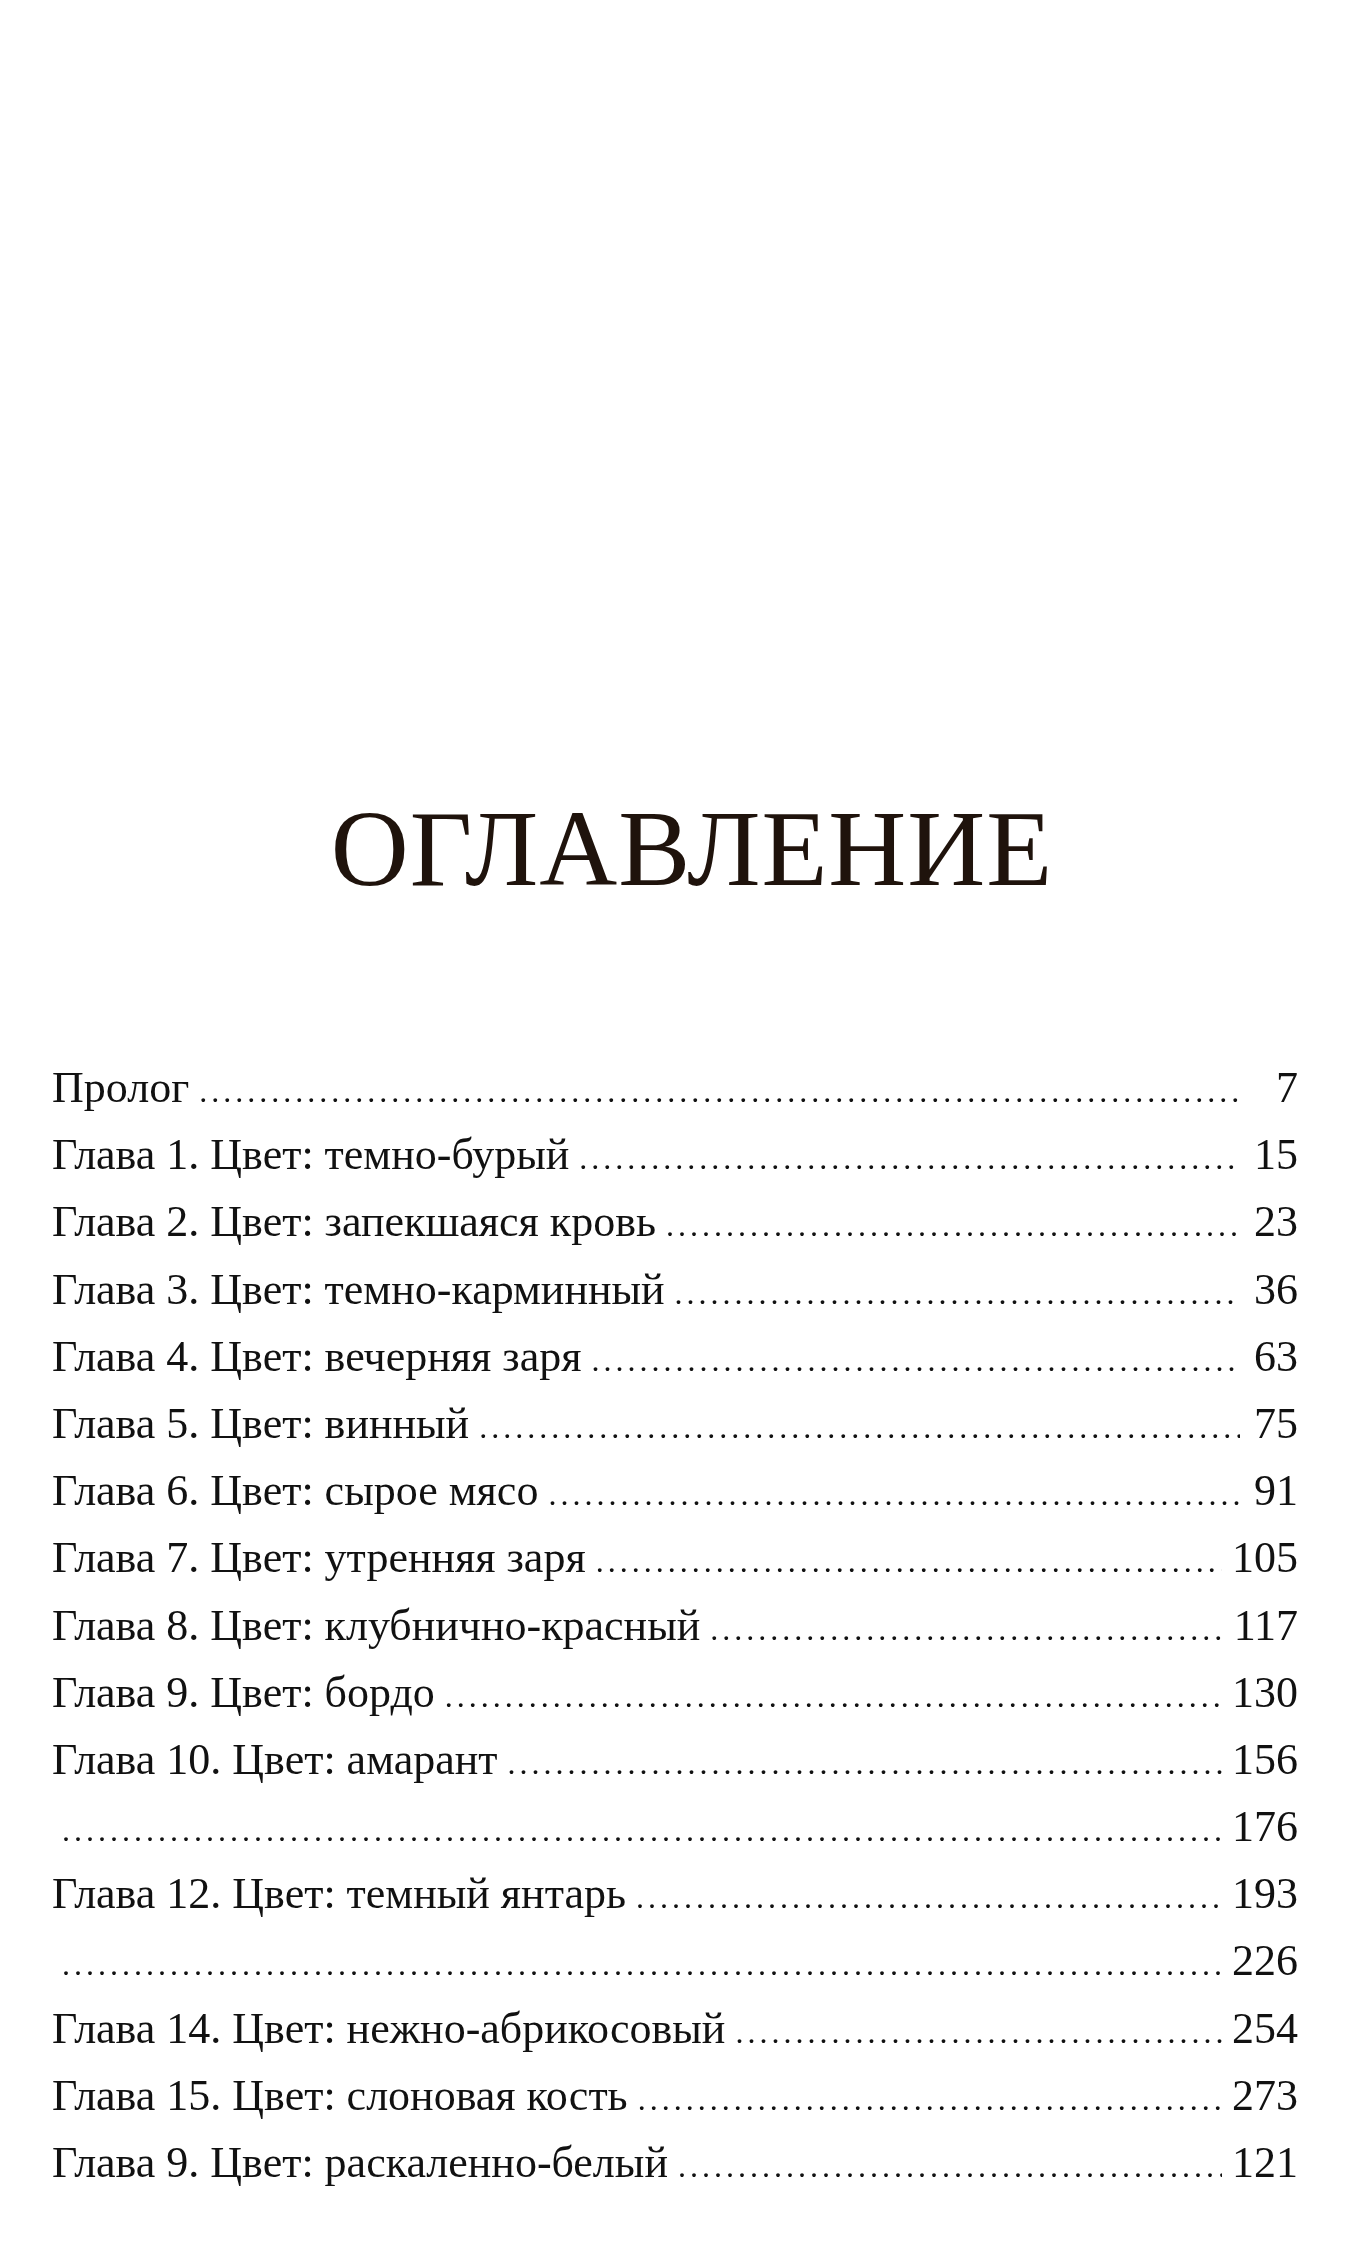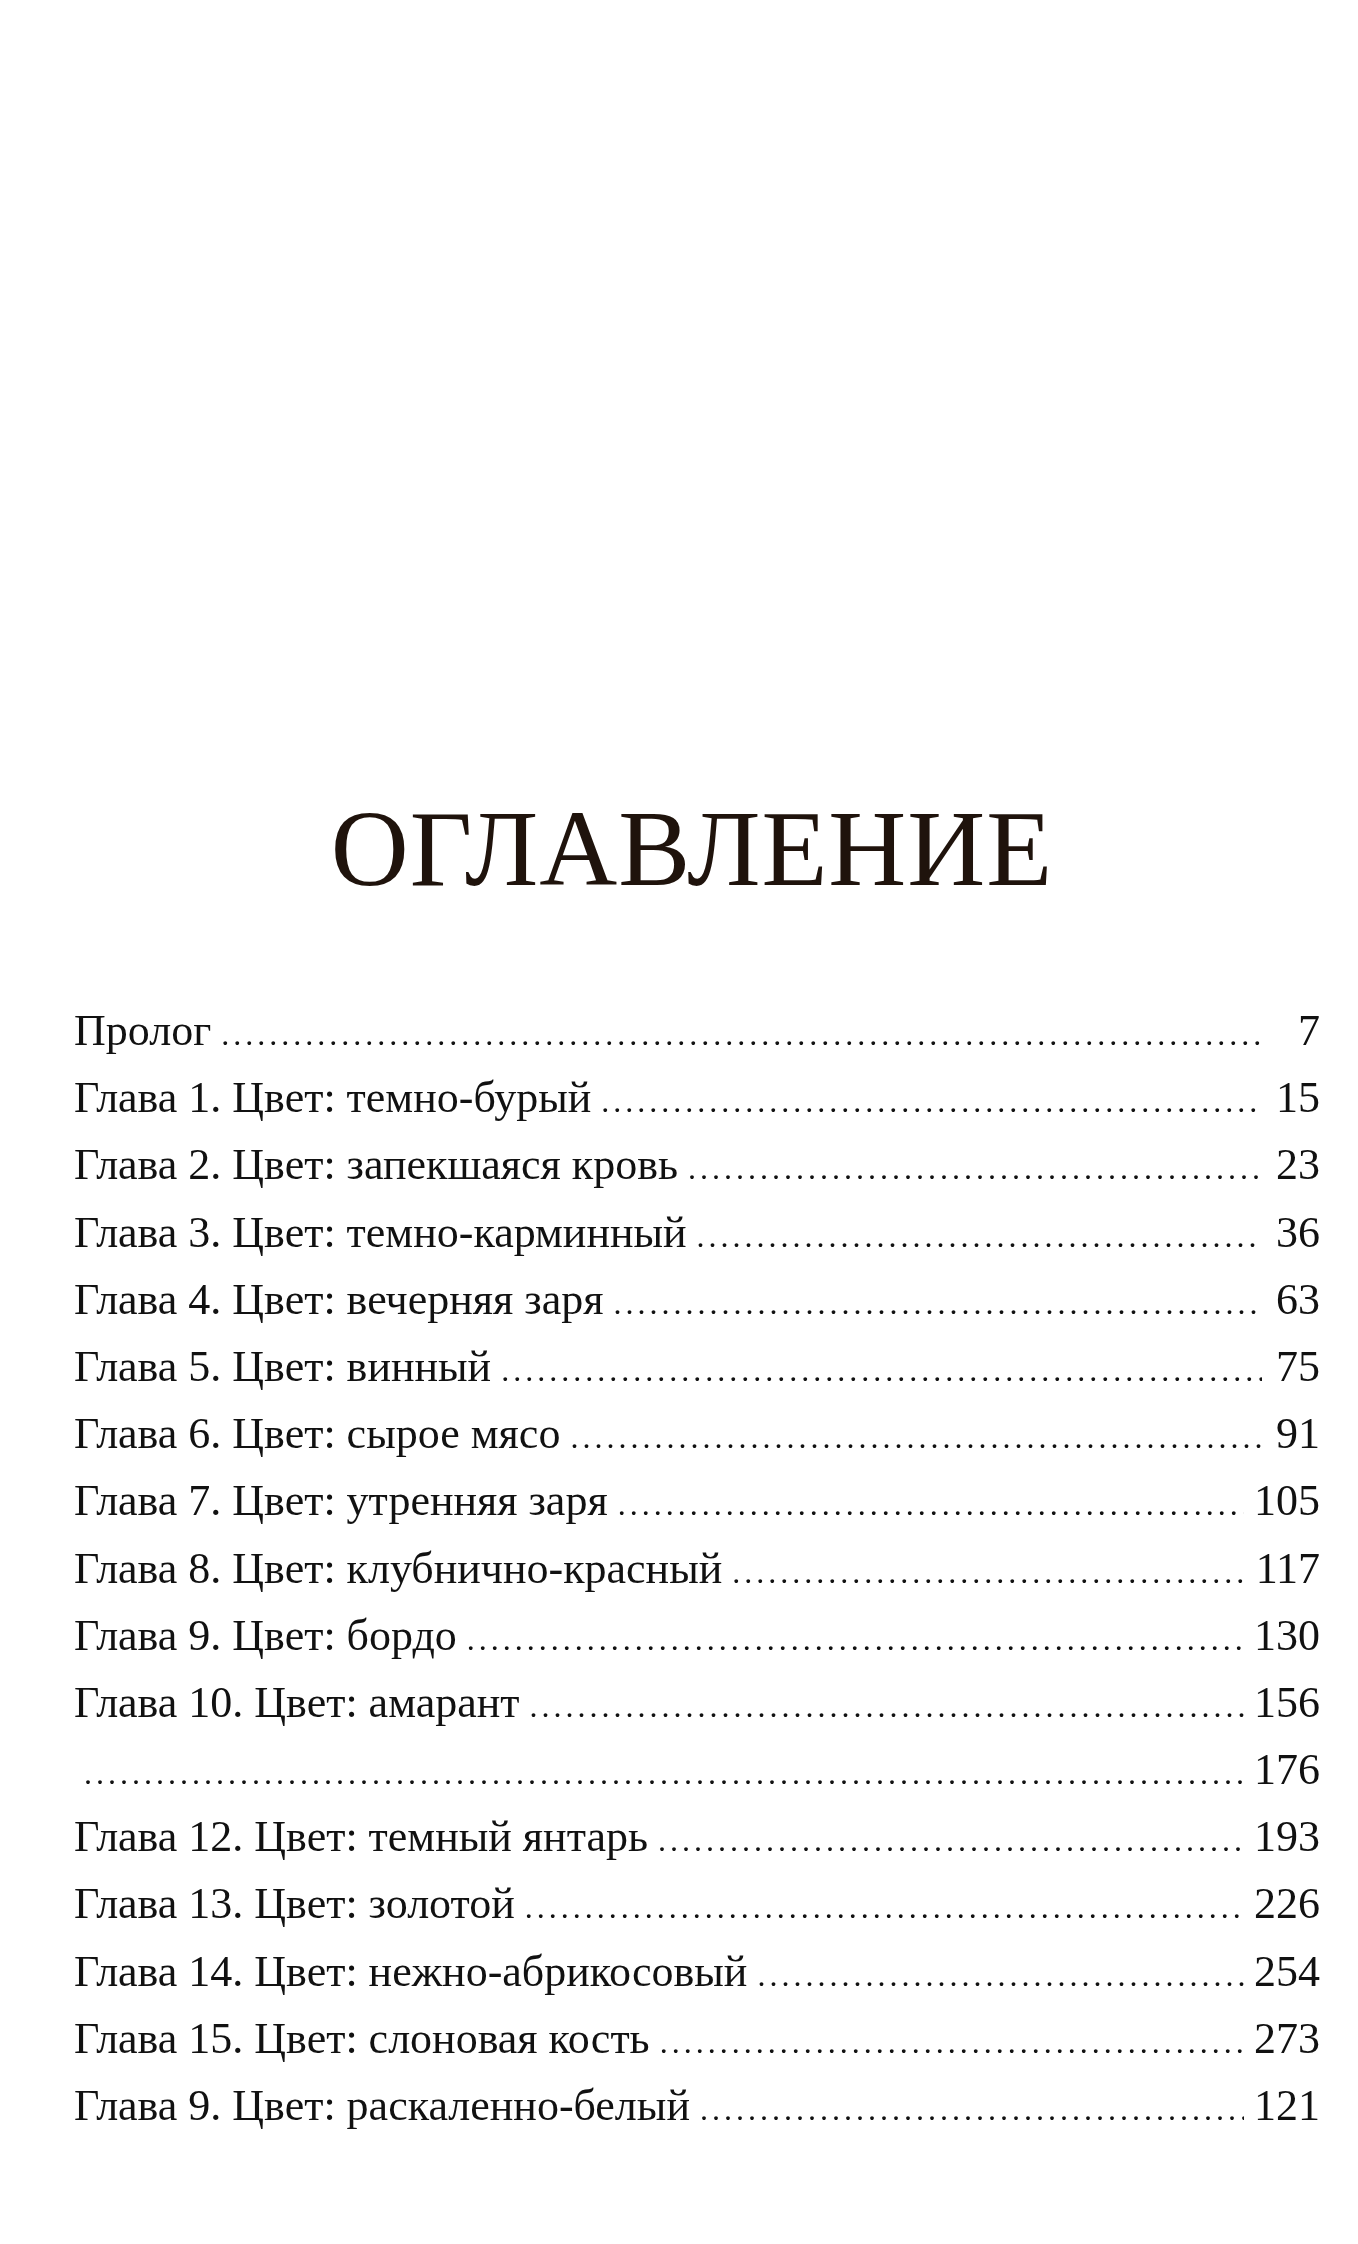--- a/index.html
+++ b/index.html
@@ -1,21 +1,21 @@
 <!DOCTYPE html>
 <html><head>
 <meta charset="utf-8">
 <style>
   html, body { margin:0; padding:0; background:#ffffff; }
   body { width:1358px; height:2244px; position:relative; overflow:hidden;
          font-family:"Liberation Serif", "DejaVu Serif", serif; color:#111; }
   .title { position:absolute; left:0; width:1284px; top:795px; text-align:center;
            font-size:108px; line-height:108px; color:#1f130c; letter-spacing:1px;
            padding-left:100px; box-sizing:border-box; }
-  .toc { position:absolute; left:52px; width:1246px; top:1005px;margin-left:22px; }
+  .toc { position:absolute; left:52px; width:1246px; top:1062px; }
   .row { display:flex; align-items:baseline; height:67.2px; font-size:44px; line-height:52px; }
   .label { white-space:nowrap; flex:0 0 auto; }
   .dots { flex:1 1 auto; overflow:hidden; white-space:nowrap; margin:0 10px; font-size:32px; letter-spacing:4px; color:#111; }
   .dots::before { content:"........................................................................................................................................................................"; }
   .page { flex:0 0 auto; text-align:right; min-width:48px; }
 </style>
 </head>
 <body>
 
 <div class="title">ОГЛАВЛЕНИЕ</div>
@@ -79,21 +79,20 @@
   <div class="row">
       <span class="dots"></span>
       <span class="page">176</span>
     </div>
   <div class="row">
       <span class="label">Глава 12. Цвет: темный янтарь</span>
       <span class="dots"></span>
       <span class="page">193</span>
     </div>
   <div class="row">
-      <span class="label">Глава 13. Цвет: золотой</span>
       <span class="dots"></span>
       <span class="page">226</span>
     </div>
   <div class="row">
       <span class="label">Глава 14. Цвет: нежно-абрикосовый</span>
       <span class="dots"></span>
       <span class="page">254</span>
     </div>
   <div class="row">
       <span class="label">Глава 15. Цвет: слоновая кость</span>

